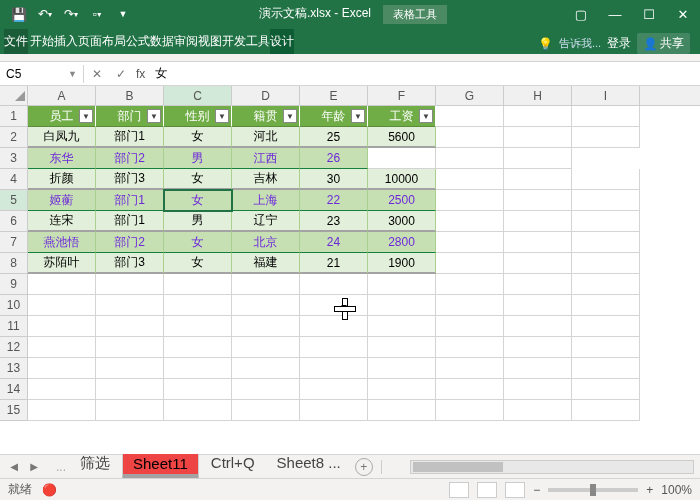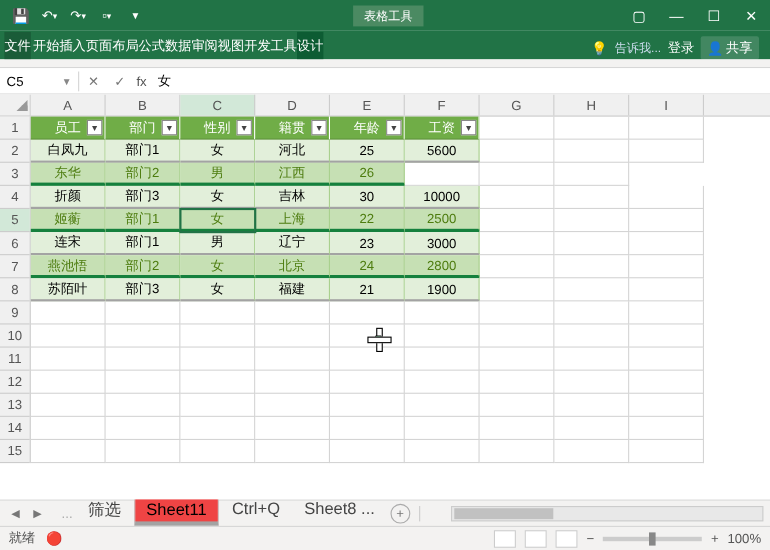--- a/index.html
+++ b/index.html
@@ -14,41 +14,41 @@
 .ribbon-tabs{height:26px;background:#217346;display:flex;align-items:flex-end;color:#fff;padding:0 4px;gap:2px}
 .tab{padding:4px 0;font-size:12px;cursor:pointer}
 .tab.file{background:#1a5c38}
 .tab.active{background:#0d5c33;color:#fff}
 .ctx-tab{background:#4b8a62}
 .tab-right{margin-left:auto;display:flex;align-items:center;gap:6px;padding:0 6px}
 .tell{color:#cde;font-size:11px}
 .share{display:flex;align-items:center;gap:2px;background:rgba(255,255,255,.15);padding:2px 6px;border-radius:2px}
 .ribbon-area{height:8px;background:#f3f2f1;border-bottom:1px solid #d4d4d4}
 .namebox-row{height:24px;display:flex;align-items:center;border-bottom:1px solid #d4d4d4;background:#fff}
-.namebox{width:72px;border-right:1px solid #d4d4d4;padding:2px 6px;display:flex;align-items:center;justify-content:space-between}
+.namebox{width:84px;border-right:1px solid #d4d4d4;padding:2px 6px;display:flex;align-items:center;justify-content:space-between}
 .fx-area{display:flex;align-items:center;gap:6px;padding:0 4px;flex:1}
 .fx-btn{width:18px;text-align:center;color:#777}
 .fx-lbl{color:#555}
 .fx-input{flex:1;border:none;outline:none;padding:2px 4px}
 .grid-wrap{flex:1;display:flex;overflow:hidden;background:#fff;position:relative}
 .corner{width:28px;height:20px;background:#f0f0f0;border-right:1px solid #ccc;border-bottom:1px solid #ccc;position:absolute;top:0;left:0;display:flex;align-items:center;justify-content:flex-end;padding-right:2px}
 .corner::after{content:"";border:5px solid transparent;border-right-color:#999;border-bottom-color:#999;width:0;height:0}
 .colheads{position:absolute;top:0;left:28px;right:0;height:20px;display:flex;background:#f0f0f0;border-bottom:1px solid #ccc}
 .ch{width:68px;border-right:1px solid #ccc;text-align:center;line-height:20px;color:#555}
 .ch.sel{background:#d2e8d8}
 .rowheads{position:absolute;top:20px;left:0;width:28px;background:#f0f0f0;border-right:1px solid #ccc}
 .rh{height:21px;border-bottom:1px solid #ccc;text-align:center;line-height:21px;color:#555}
 .rh.sel{background:#d2e8d8}
 .cells{position:absolute;top:20px;left:28px;right:0;bottom:0}
 .row{display:flex;height:21px}
 .cell{width:68px;height:21px;border-right:1px solid #d4d4d4;border-bottom:1px solid #d4d4d4;display:flex;align-items:center;justify-content:center;position:relative}
 .hdr{background:#70ad47;color:#fff;border-right:1px solid #fff;border-bottom:1px solid #5a8c3a;font-weight:400}
 .hdr .fbtn{position:absolute;right:2px;top:3px;width:14px;height:14px;background:#fff;border:1px solid #888;display:flex;align-items:center;justify-content:center;font-size:8px;color:#444}
 .d1{background:#e2efda;border-right:1px solid #a9d08e;border-bottom:2px solid #a3a3a3;color:#000}
-.d2{background:#c6e0b4;border-right:1px solid #a9d08e;border-bottom:3px solid #15803d;color:#4d7c0f}
+.d2{background:#c6e0b4;border-right:1px solid #a9d08e;border-bottom:1px solid #15803d;color:#6d28d9}
 .active-cell{outline:2px solid #217346;outline-offset:-1px;z-index:5}
 .cursor-cross{position:absolute;width:20px;height:20px;pointer-events:none;z-index:20}
 .cursor-cross::before,.cursor-cross::after{content:"";position:absolute;background:#fff;border:1px solid #000}
 .cursor-cross::before{left:8px;top:0;width:4px;height:20px}
 .cursor-cross::after{top:8px;left:0;height:4px;width:20px}
 .cursor-cross .inner{position:absolute;left:7px;top:7px;width:6px;height:6px;border:1px solid #000;background:#5f9;border-radius:1px}
 .sheetbar{height:24px;border-top:1px solid #d4d4d4;background:#f3f2f1;display:flex;align-items:center;padding:0 6px;gap:4px}
 .navbtn{width:16px;height:16px;display:flex;align-items:center;justify-content:center;color:#777;font-size:10px}
 .sheet-tab{padding:2px 10px;background:#fff;border:1px solid #ccc;border-bottom:none;font-size:15px}
 .sheet-tab.inactive{background:transparent;border:none;color:#444}
@@ -77,20 +77,21 @@
         <span>↷</span>
         <span style="font-size:8px">▾</span>
       </div>
     <div class="qat-btn">
         <span>▫</span>
         <span style="font-size:8px">▾</span>
       </div>
     <div class="qat-btn" style="font-size:9px">▼</div>
   </div>
   <div class="title-text">
+    <span>演示文稿.xlsx - Excel</span>
     <span class="tool-tab">表格工具</span>
   </div>
   <div class="winbtns">
     <div class="winbtn">▢</div>
     <div class="winbtn">—</div>
     <div class="winbtn">☐</div>
     <div class="winbtn close">✕</div>
   </div>
 </div>
 

